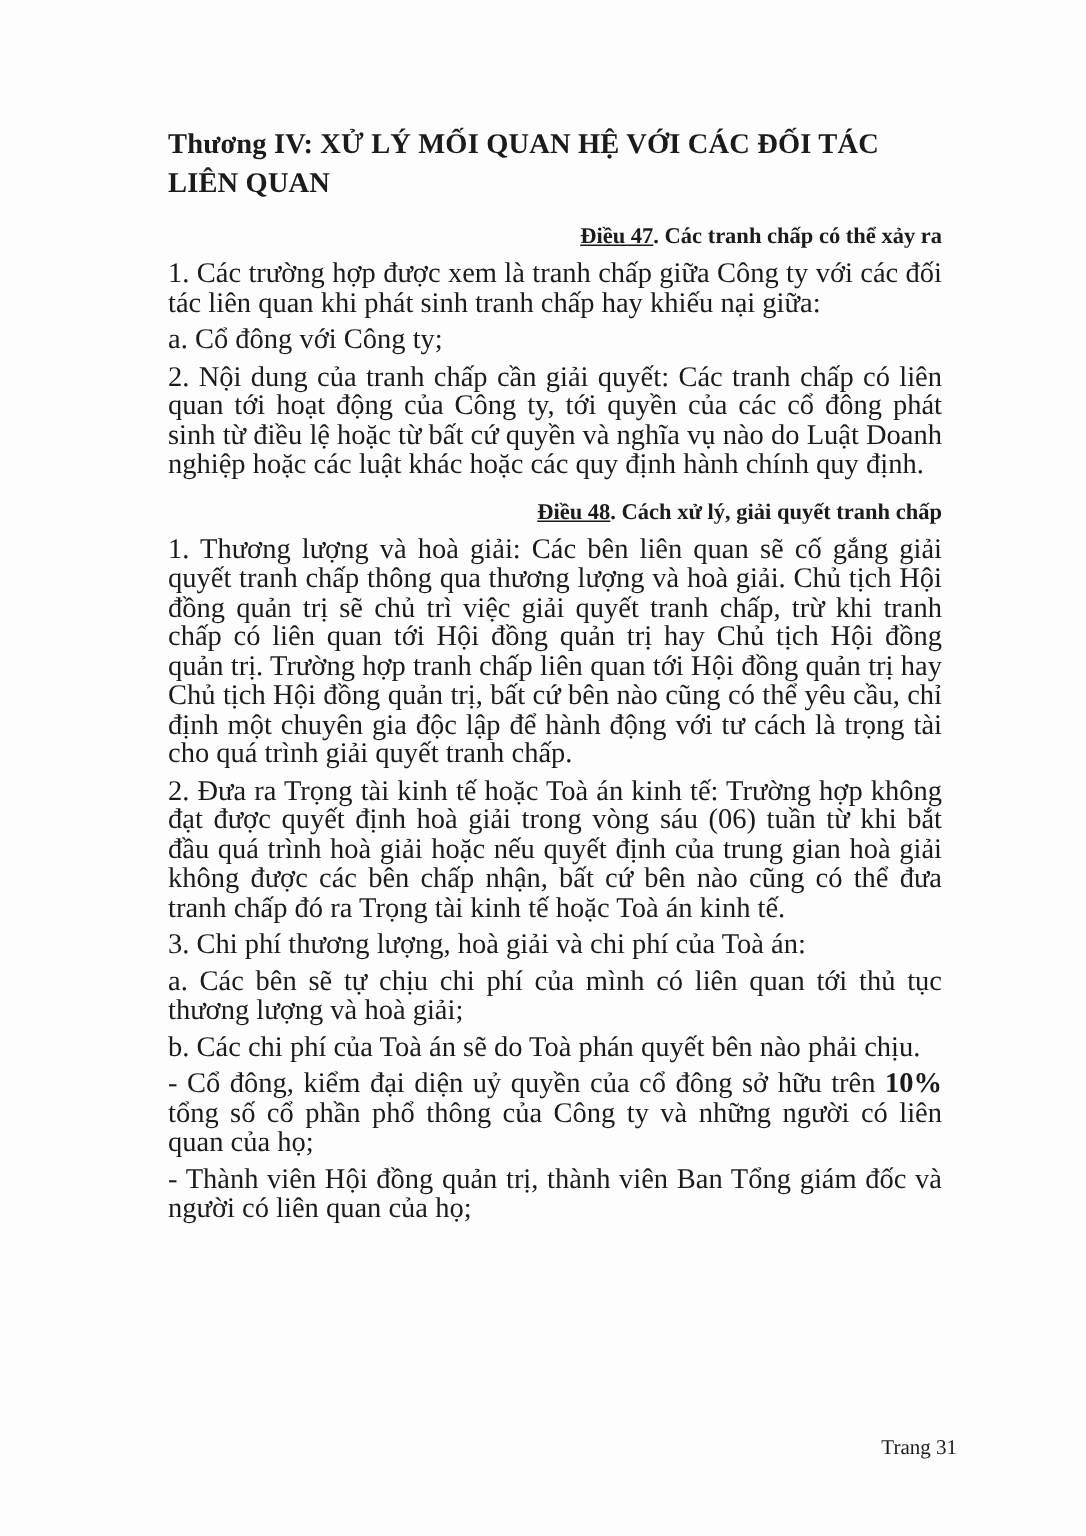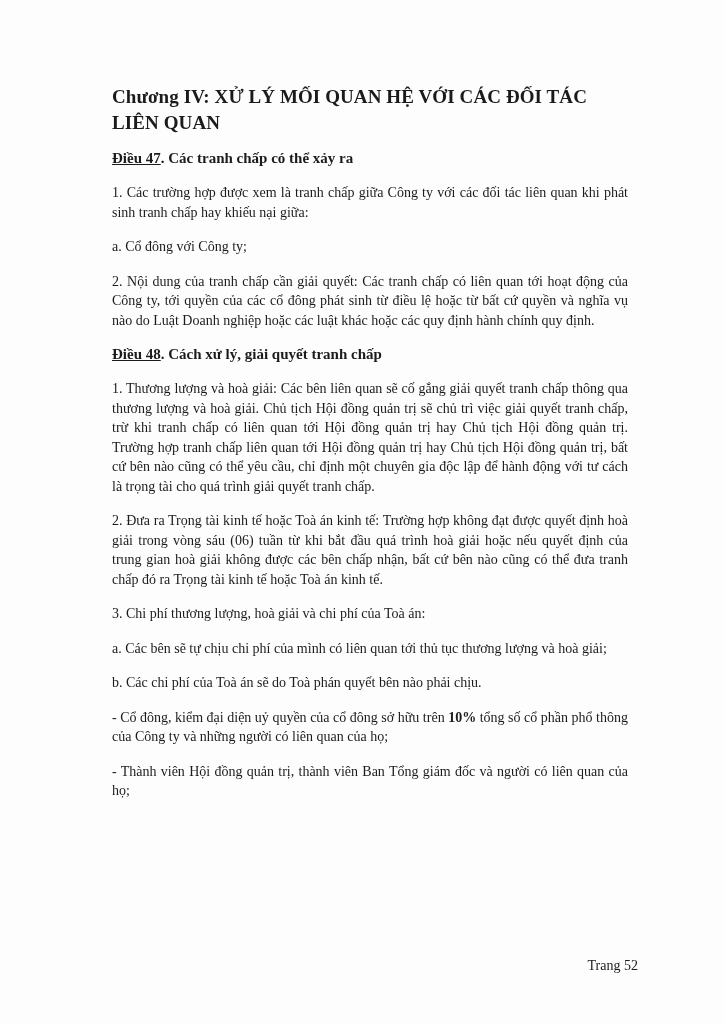--- a/index.html
+++ b/index.html
@@ -26,47 +26,48 @@
     line-height: 26px;
     font-weight: bold;
     margin: 0 0 12px 0;
     letter-spacing: 0.1px;
   }
   .article-heading {
     font-size: 15px;
     line-height: 19px;
     font-weight: bold;
     margin: 13px 0 5px 0;
+    text-align: right;
   }
   .article-number {
     text-decoration: underline;
   }
   .para {
-    font-size: 14px;
+    font-size: 19px;
     line-height: 19.5px;
     text-align: justify;
-    margin: 15px 0;
+    margin: 5px 0;
   }
   .bold-inline {
     font-weight: bold;
   }
   .page-footer {
     position: absolute;
     top: 956px;
     right: 86px;
     font-size: 14px;
     line-height: 19px;
   }
 </style>
 </head>
 <body>
 
 <div class="page-content">
 
-  <h1 class="chapter-heading">Chương IV: XỬ LÝ MỐI QUAN HỆ VỚI CÁC ĐỐI TÁC LIÊN QUAN</h1>
+  <h1 class="chapter-heading">Thương IV: XỬ LÝ MỐI QUAN HỆ VỚI CÁC ĐỐI TÁC LIÊN QUAN</h1>
 
   <section>
     <h2 class="article-heading"><span class="article-number">Điều 47</span><span>. Các tranh chấp có thể xảy ra</span></h2>
     <p class="para">1. Các trường hợp được xem là tranh chấp giữa Công ty với các đối tác liên quan khi phát sinh tranh chấp hay khiếu nại giữa:</p>
     <p class="para">a. Cổ đông với Công ty;</p>
     <p class="para">2. Nội dung của tranh chấp cần giải quyết: Các tranh chấp có liên quan tới hoạt động của Công ty, tới quyền của các cổ đông phát sinh từ điều lệ hoặc từ bất cứ quyền và nghĩa vụ nào do Luật Doanh nghiệp hoặc các luật khác hoặc các quy định hành chính quy định.</p>
   </section>
 
   <section>
     <h2 class="article-heading"><span class="article-number">Điều 48</span><span>. Cách xử lý, giải quyết tranh chấp</span></h2>
@@ -77,13 +78,13 @@
     <p class="para">b. Các chi phí của Toà án sẽ do Toà phán quyết bên nào phải chịu.</p>
   </section>
 
   <section>
     <p class="para"><span>- Cổ đông, kiểm đại diện uỷ quyền của cổ đông sở hữu trên </span><span class="bold-inline">10%</span><span> tổng số cổ phần phổ thông của Công ty và những người có liên quan của họ;</span></p>
     <p class="para">- Thành viên Hội đồng quản trị, thành viên Ban Tổng giám đốc và người có liên quan của họ;</p>
   </section>
 
 </div>
 
-<div class="page-footer">Trang 52</div>
+<div class="page-footer">Trang 31</div>
 
 </body></html>

